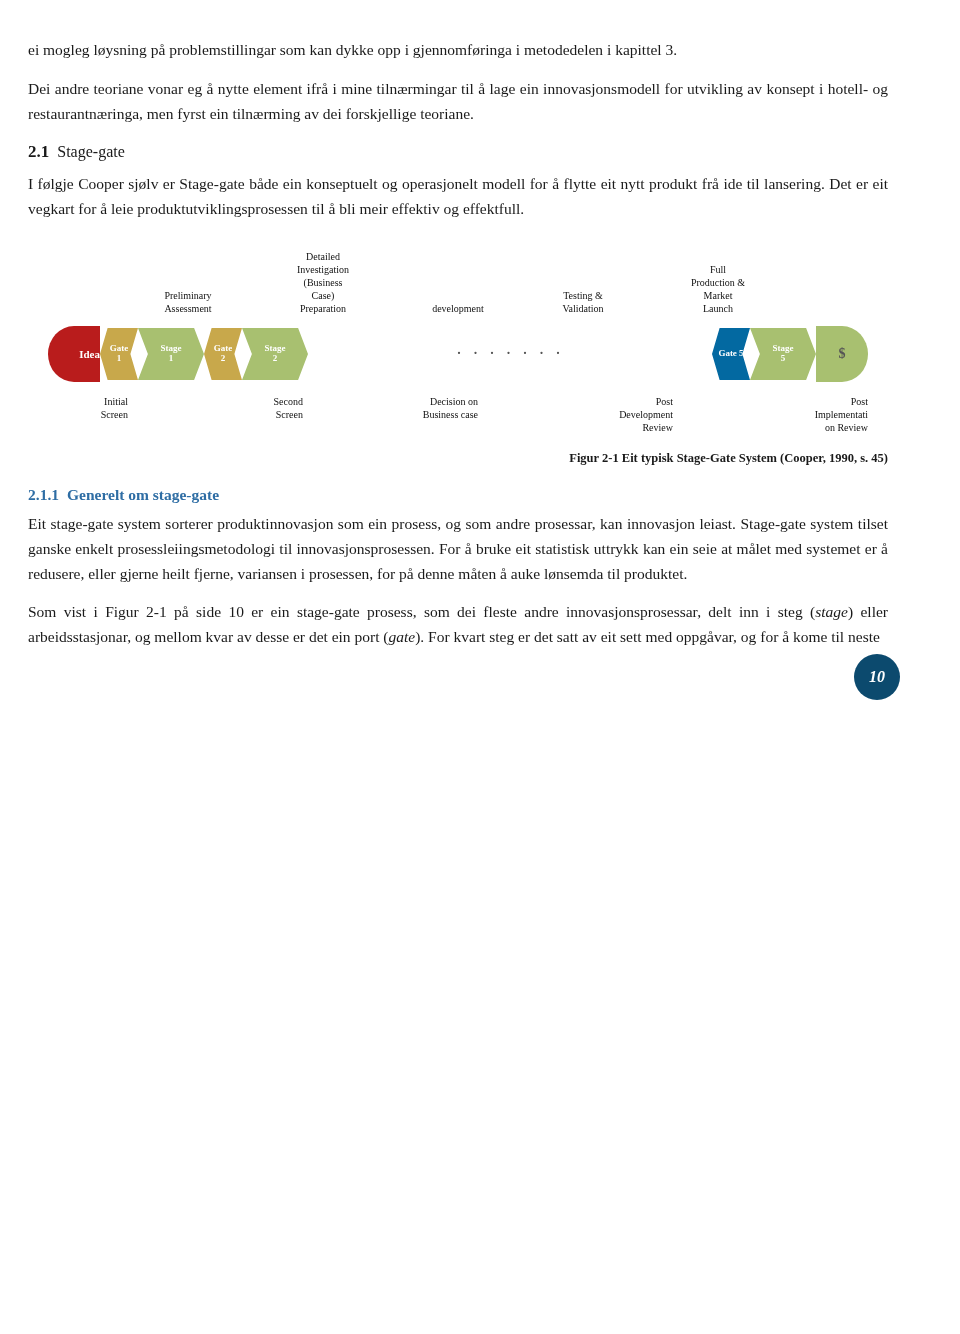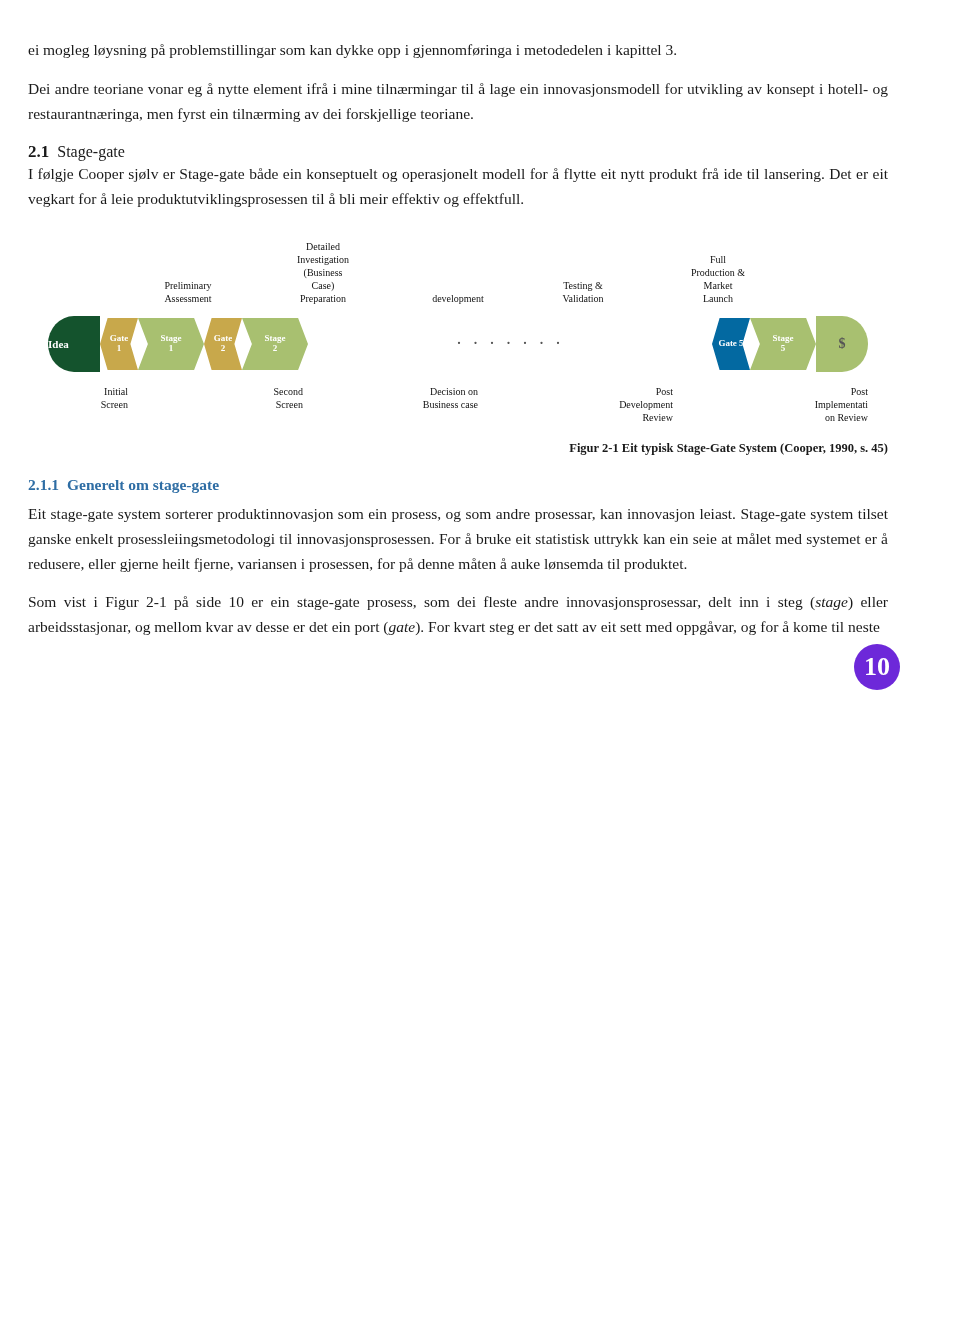--- a/index.html
+++ b/index.html
@@ -19,21 +19,21 @@
     }
     p {
       text-align: justify;
       line-height: 1.6;
       margin-bottom: 14px;
     }
     .section-heading {
       display: flex;
       align-items: baseline;
       gap: 8px;
-      margin: 16px 0 0 0;
+      margin: 16px 0 10px 0;
     }
     .section-heading .num {
       font-weight: bold;
       font-size: 17px;
     }
     .section-heading .title {
       font-weight: normal;
       font-size: 16px;
       text-align: center;
     }
@@ -85,25 +85,25 @@
       align-items: center;
       width: 820px;
       height: 70px;
       position: relative;
     }
 
     
     .shape-idea {
       width: 52px;
       height: 56px;
-      background: #14532d;
+      background: #b91c1c;
       border-radius: 50% 0 0 50%;
       display: flex;
       align-items: center;
-      justify-content: flex-start;
+      justify-content: flex-end;
       font-size: 11px;
       font-weight: bold;
       color: #fff;
       flex-shrink: 0;
       position: relative;
     }
     .shape-gate {
       width: 38px;
       height: 52px;
       background: #c8a84b;
@@ -168,30 +168,31 @@
       font-weight: bold;
       color: #1a1a1a;
       margin: 14px 0 18px 0;
       text-align: right;
     }
 
     .page-number {
       position: absolute;
       bottom: 24px;
       right: 60px;
-      font-size: 26px;
-      font-weight: bold;
-      color: #fff;
-      background: #6d28d9;
+      font-size: 16px;
+      font-weight: bold;
+      color: #fff;
+      background: #0c4a6e;
       width: 46px;
       height: 46px;
       border-radius: 50%;
       display: flex;
       align-items: center;
       justify-content: center;
+      font-style: italic;
     }
 
     em { font-style: italic; }
   </style>
 </head>
 <body>
 
 <div class="page">
 
   <p>ei mogleg løysning på problemstillingar som kan dykke opp i gjennomføringa i metodedelen i kapittel 3.</p>

